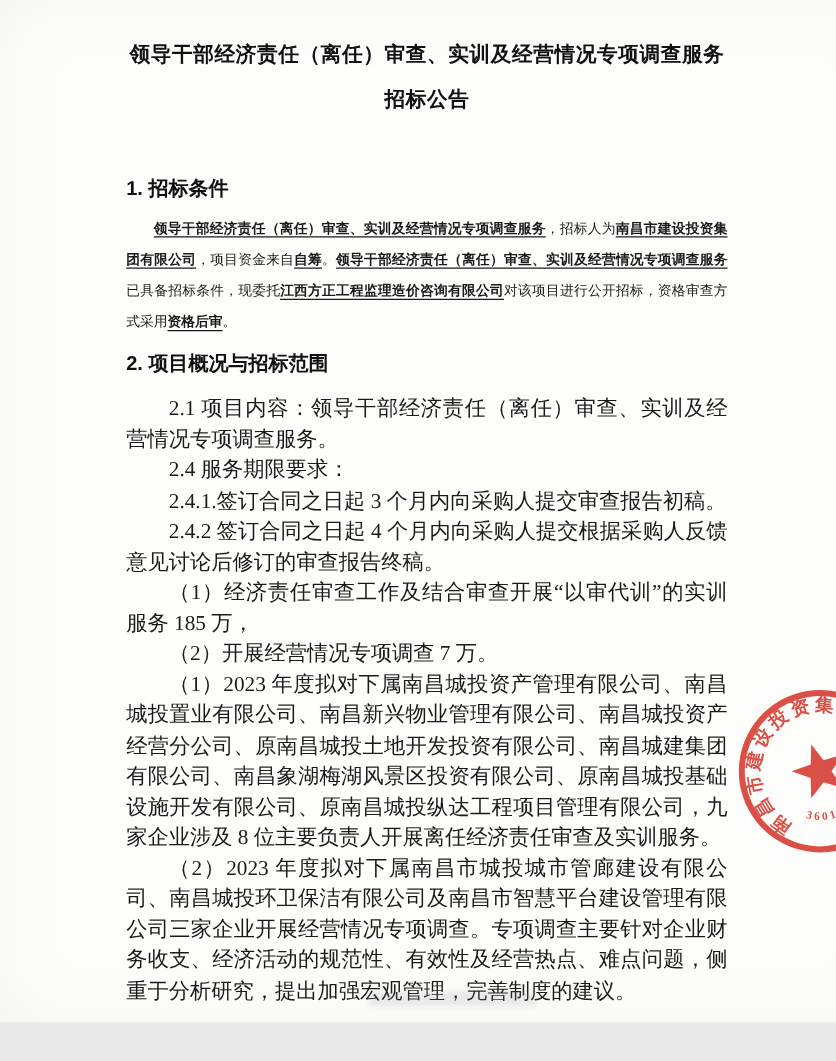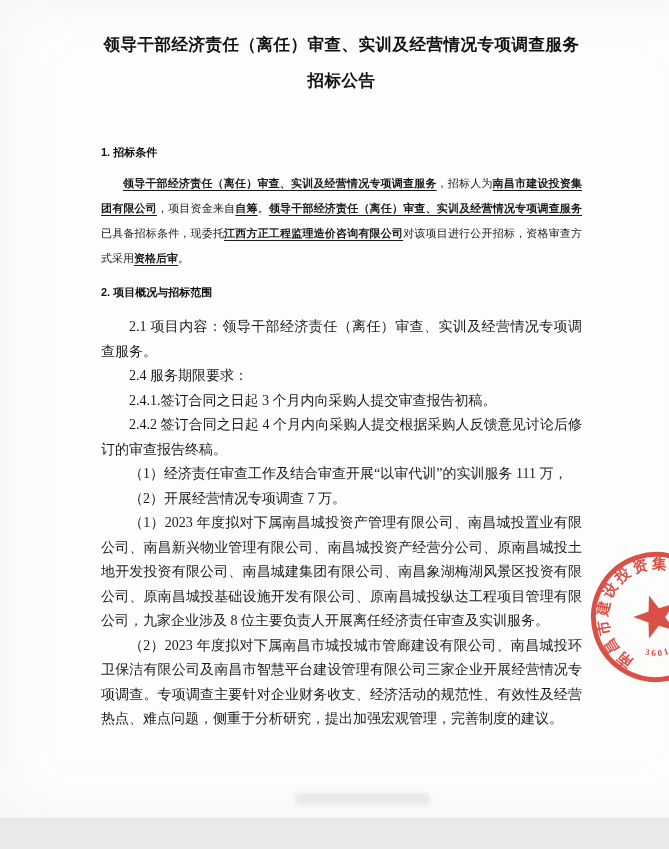--- a/index.html
+++ b/index.html
@@ -25,42 +25,42 @@
     font-weight:bold;
     font-size:16.5px;
     letter-spacing:0.5px;
     line-height:36px;
     text-align:center;
     color:#111;
   }
   .sec-heading {
     font-family:"Liberation Sans","DejaVu Sans",sans-serif;
     font-weight:bold;
-    font-size:11px;
+    font-size:16px;
     line-height:20px;
     color:#111;
   }
   .sec1-heading { margin-top:44px; }
   .sec2-heading { margin-top:8px; }
   .intro {
     margin-top:9px;
     font-size:11px;
     line-height:25px;
     text-align:justify;
     text-indent:2em;
     color:#1a1a1a;
   }
   .intro span.key {
     font-weight:bold;
     text-decoration:underline;
     text-underline-offset:3px;
   }
   .para-list { margin-top:13px; }
   .para {
-    font-size:14px;
+    font-size:17px;
     line-height:24.5px;
     text-align:justify;
     text-indent:2em;
     color:#1a1a1a;
   }
   .seal {
     position:absolute;
     left:585px; top:546px;
     width:142px; height:142px;
     transform:rotate(-18deg);
@@ -97,21 +97,21 @@
 
     <p class="intro"><span class="key">领导干部经济责任（离任）审查、实训及经营情况专项调查服务</span><span>，招标人为</span><span class="key">南昌市建设投资集团有限公司</span><span>，项目资金来自</span><span class="key">自筹</span><span>。</span><span class="key">领导干部经济责任（离任）审查、实训及经营情况专项调查服务</span><span>已具备招标条件，现委托</span><span class="key">江西方正工程监理造价咨询有限公司</span><span>对该项目进行公开招标，资格审查方式采用</span><span class="key">资格后审</span><span>。</span></p>
 
     <div class="sec-heading sec2-heading">2. 项目概况与招标范围</div>
 
     <div class="para-list">
         <div class="para">2.1 项目内容：领导干部经济责任（离任）审查、实训及经营情况专项调查服务。</div>
         <div class="para">2.4 服务期限要求：</div>
         <div class="para">2.4.1.签订合同之日起 3 个月内向采购人提交审查报告初稿。</div>
         <div class="para">2.4.2 签订合同之日起 4 个月内向采购人提交根据采购人反馈意见讨论后修订的审查报告终稿。</div>
-        <div class="para">（1）经济责任审查工作及结合审查开展“以审代训”的实训服务 111 万，</div>
+        <div class="para">（1）经济责任审查工作及结合审查开展“以审代训”的实训服务 185 万，</div>
         <div class="para">（2）开展经营情况专项调查 7 万。</div>
         <div class="para">（1）2023 年度拟对下属南昌城投资产管理有限公司、南昌城投置业有限公司、南昌新兴物业管理有限公司、南昌城投资产经营分公司、原南昌城投土地开发投资有限公司、南昌城建集团有限公司、南昌象湖梅湖风景区投资有限公司、原南昌城投基础设施开发有限公司、原南昌城投纵达工程项目管理有限公司，九家企业涉及 8 位主要负责人开展离任经济责任审查及实训服务。</div>
         <div class="para">（2）2023 年度拟对下属南昌市城投城市管廊建设有限公司、南昌城投环卫保洁有限公司及南昌市智慧平台建设管理有限公司三家企业开展经营情况专项调查。专项调查主要针对企业财务收支、经济活动的规范性、有效性及经营热点、难点问题，侧重于分析研究，提出加强宏观管理，完善制度的建议。</div>
       </div>
 
   </div>
 
   <div class="seal">
     <svg width="142" height="142" viewBox="0 0 200 200">
       <defs>

